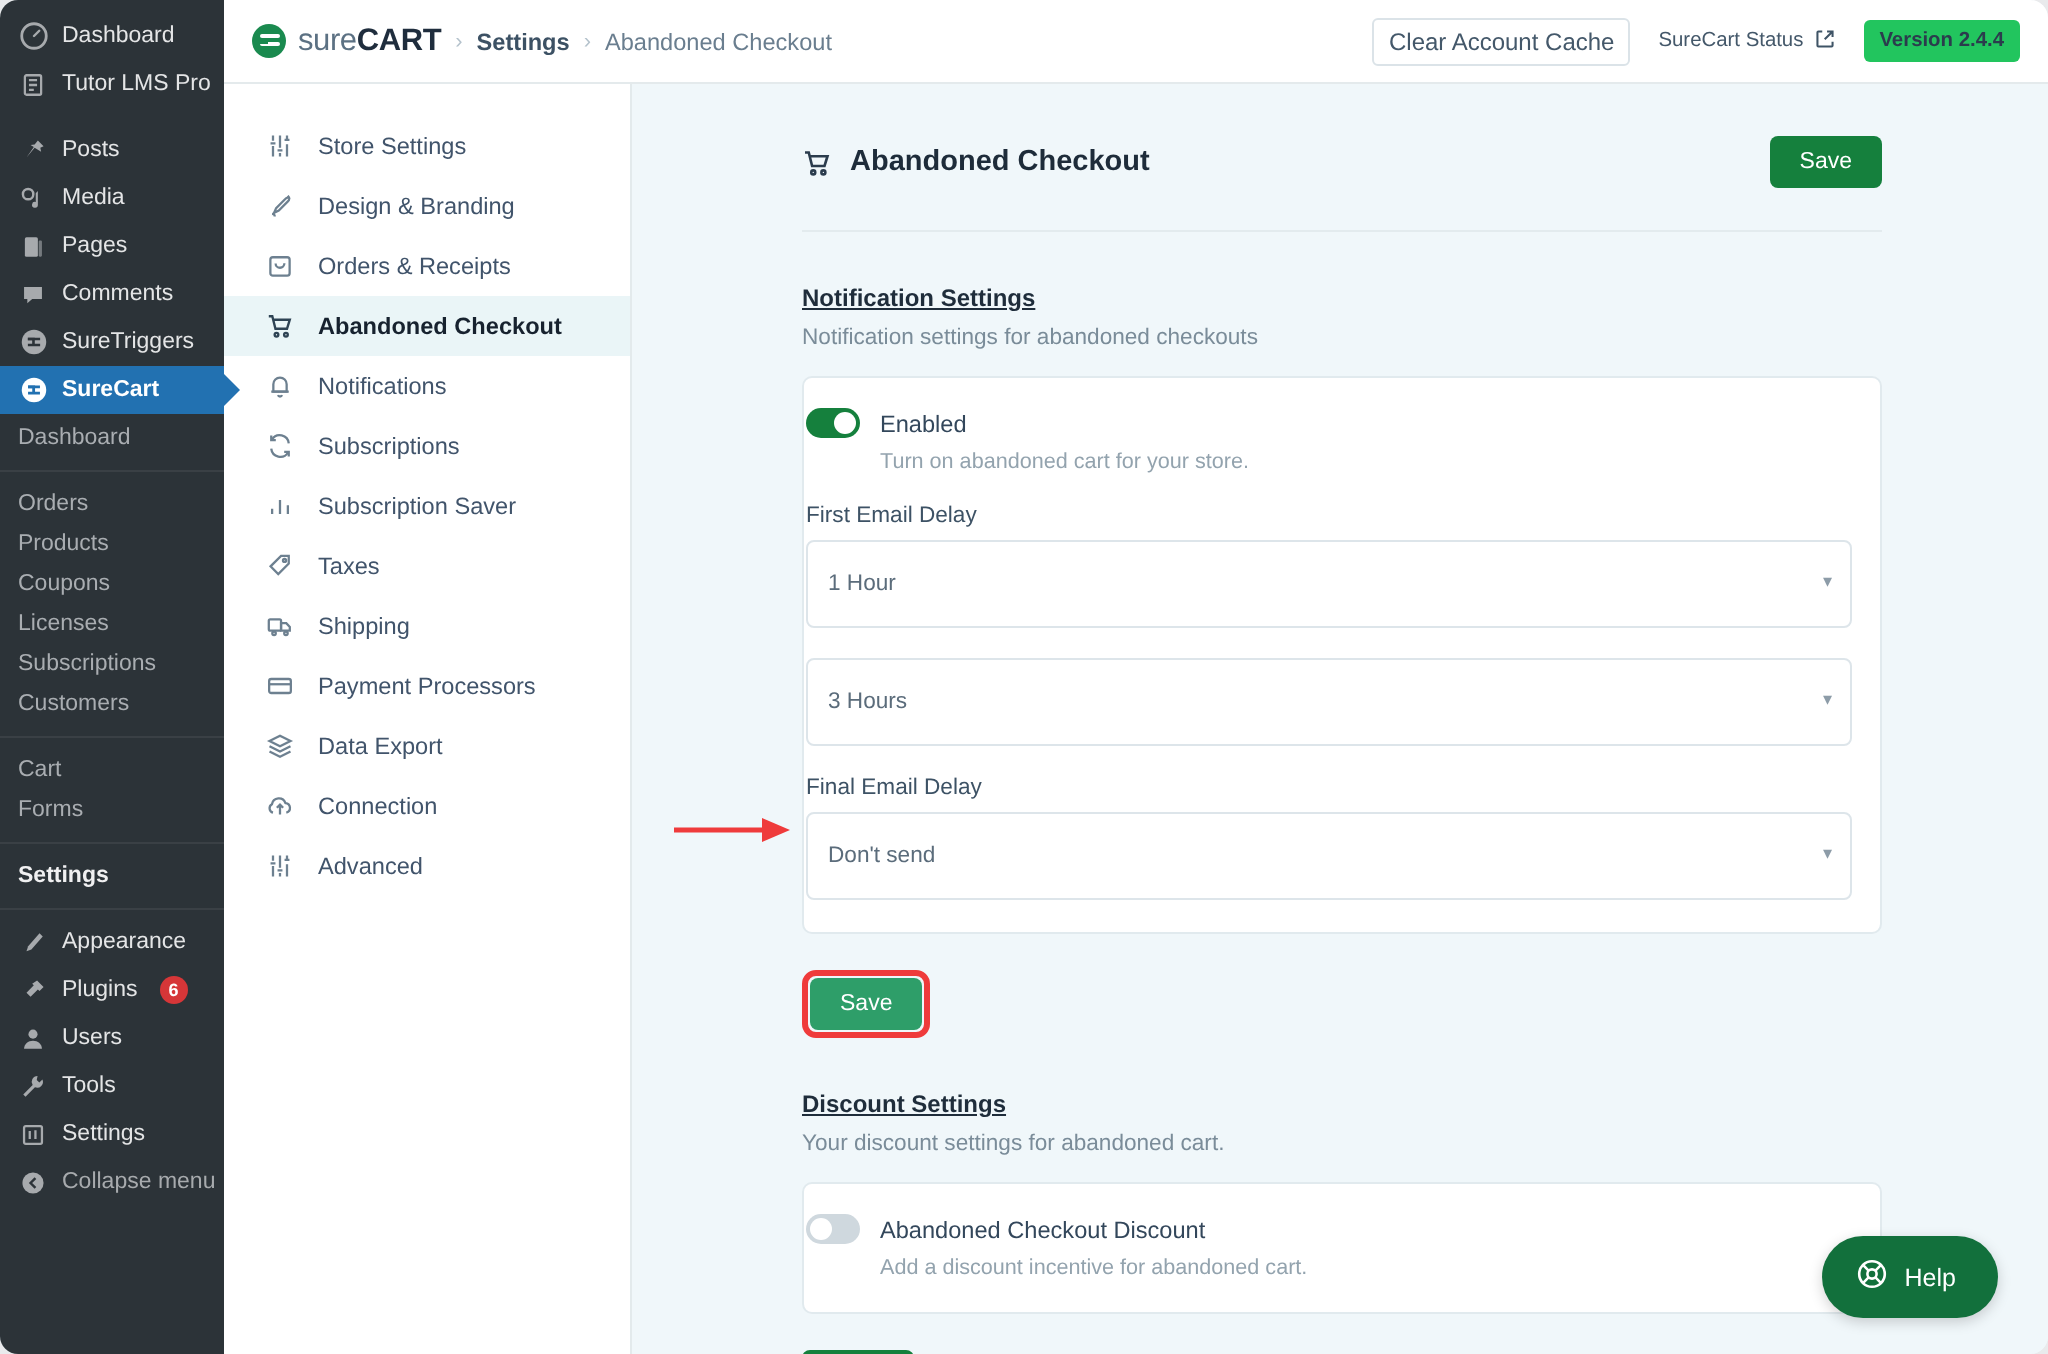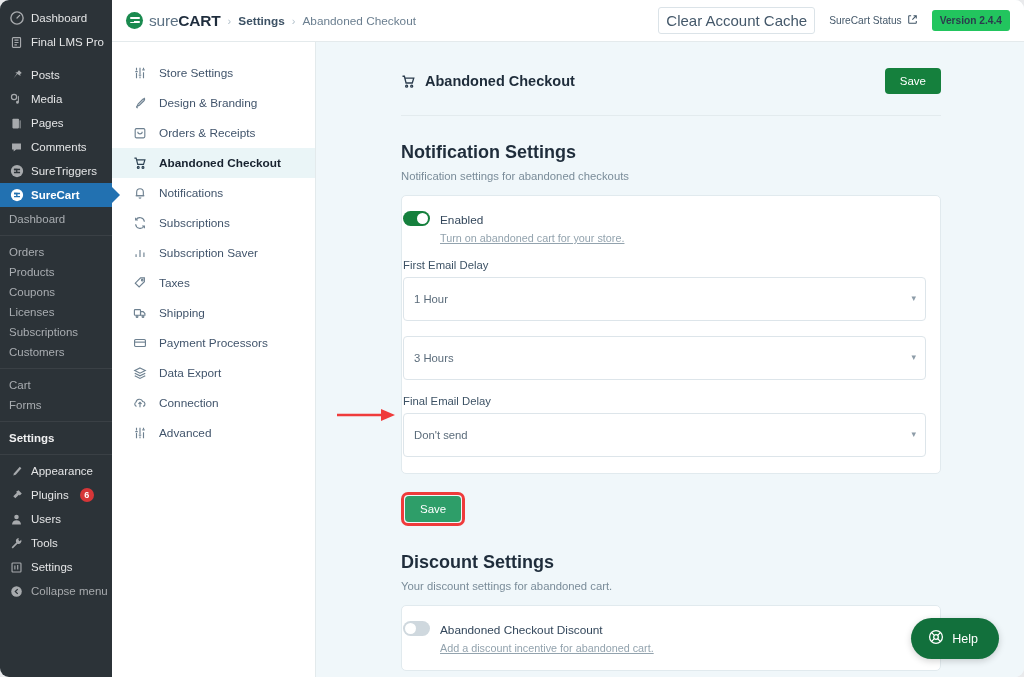--- a/index.html
+++ b/index.html
@@ -146,21 +146,21 @@
   }
   .crumb.last { color: #6a7e8f; font-weight: normal; }
   .topbar-right {
     margin-left: auto;
     display: flex; align-items: center; gap: 14px;
   }
   .btn-ghost {
     border: 1px solid #dbe3e8;
     background: #fff;
     border-radius: 3px;
-    font-size: 15px;
+    font-size: 12px;
     color: #44586a;
     padding: 4px 7px;
     white-space: nowrap;
   }
   .status-link {
     display: flex; align-items: center; gap: 5px;
     font-size: 10.2px; color: #44586a;
     white-space: nowrap;
   }
   .version-badge {
@@ -194,22 +194,23 @@
     background: #15803d;
     color: #fff;
     border: none; border-radius: 4px;
     font-size: 11.5px;
     padding: 7px 15px;
     cursor: pointer;
     font-family: inherit;
   }
   .section { padding-top: 26px; }
   .section-title {
-    font-size: 18px; font-weight: bold; color: #1f2d3b;
+    font-size: 12px; font-weight: bold; color: #1f2d3b;
     margin-bottom: 7px;
+    text-decoration: underline;
   }
   .section-desc { font-size: 11.3px; color: #7a8c99; margin-bottom: 13px; }
   .card {
     background: #fff;
     border: 1px solid #e1eaee;
     border-radius: 5px;
     padding: 14px 14px 16px 1px;
   }
   .toggle-row { display: flex; align-items: flex-start; gap: 10px; }
   .switch {
@@ -218,21 +219,21 @@
     margin-top: 1px;
   }
   .switch.on { background: #15803d; }
   .switch .knob {
     position: absolute; top: 2px; left: 2px;
     width: 11px; height: 11px; border-radius: 50%;
     background: #fff;
   }
   .switch.on .knob { left: 14px; }
   .toggle-label { font-size: 11.8px; color: #33475b; }
-  .toggle-sub { font-size: 10.8px; color: #93a3ae; margin-top: 4px; text-decoration: underline; }
+  .toggle-sub { font-size: 10.8px; color: #93a3ae; margin-top: 4px; }
   .field { margin-top: 15px; }
   .field-label {
     display: block;
     font-size: 11.3px; color: #3d5265; margin-bottom: 6px;
   }
   .select {
     position: relative;
     height: 44px;
     background: #fff;
     border: 1px solid #dde5ea;
@@ -305,21 +306,21 @@
       <span>Dashboard</span>
     </div>
 
     <div class="wp-item">
       <span class="ico">
         <svg width="13" height="13" viewBox="0 0 16 16" fill="none" stroke="currentColor" stroke-width="1.4">
             <rect x="3" y="2" width="10" height="12" rx="1"></rect>
             <path d="M5.5 5h5M5.5 8h5M5.5 11h3"></path>
           </svg>
       </span>
-      <span>Final LMS Pro</span>
+      <span>Tutor LMS Pro</span>
     </div>
 
     <div class="wp-gap"></div>
 
     <div class="wp-item">
       <span class="ico">
         <svg width="13" height="13" viewBox="0 0 16 16" fill="currentColor">
             <path d="M11 1.5l3.5 3.5-2 1 .5 2.5-4-2.5-5 6 4.5-6.5-2-1.2 2.5-.3z"></path>
           </svg>
       </span>

